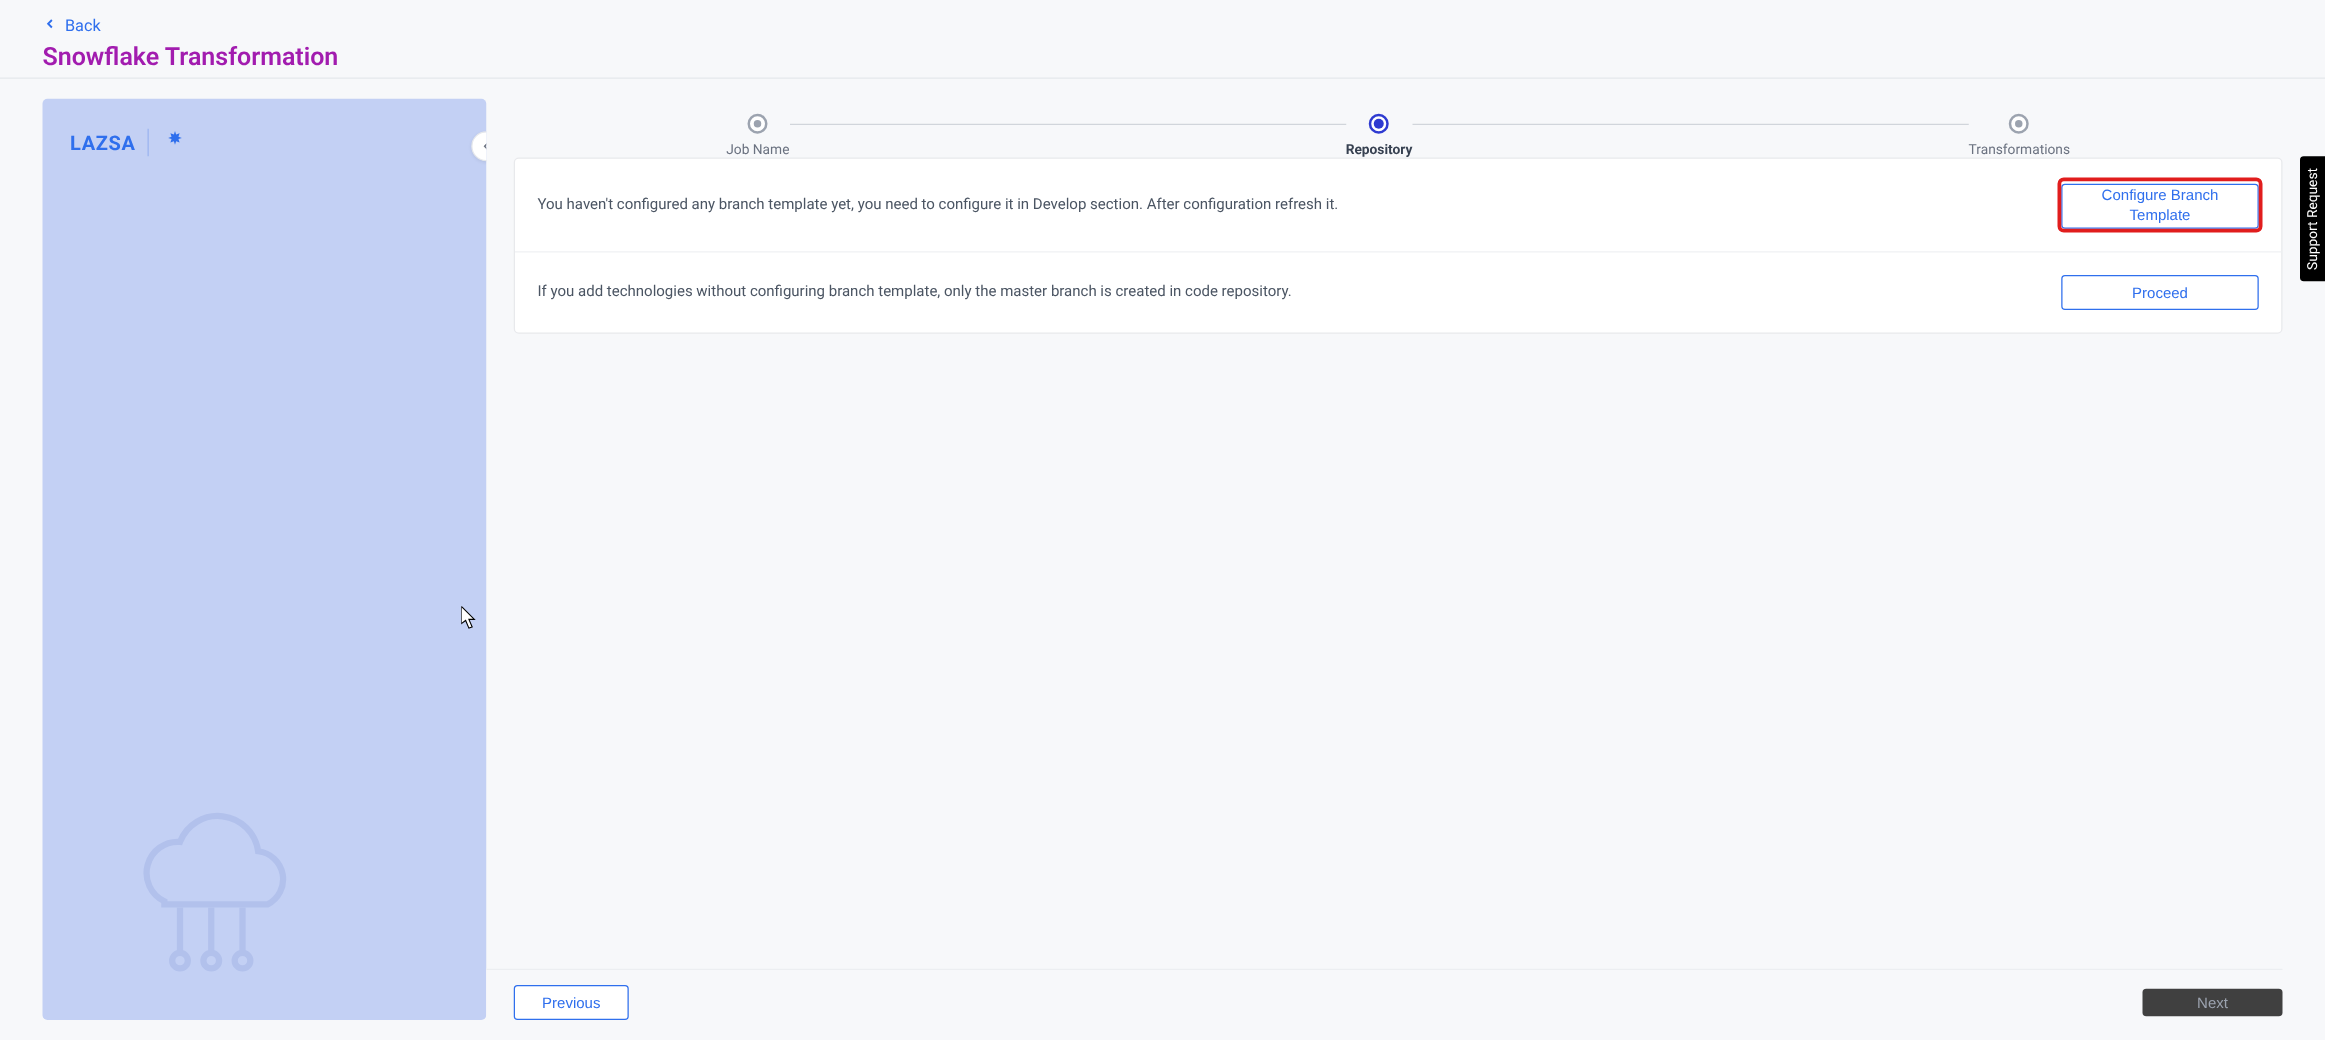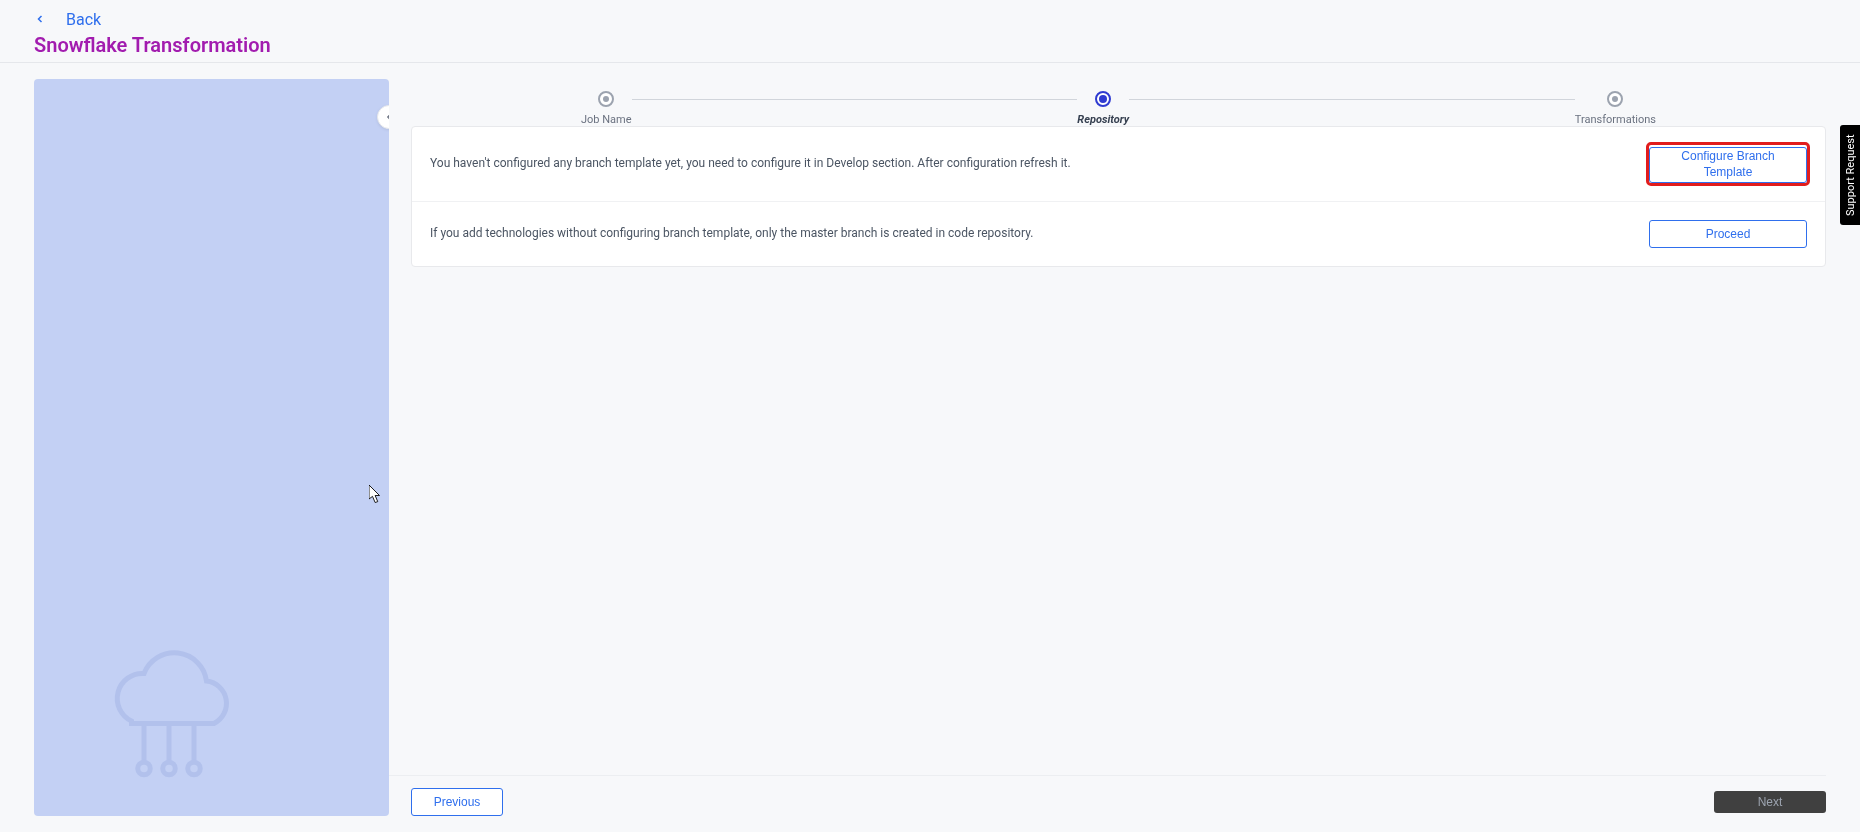--- a/index.html
+++ b/index.html
@@ -1,21 +1,21 @@
 <!DOCTYPE html>
 <html><head>
 <meta charset="utf-8">
 <style>
   * { box-sizing: border-box; margin: 0; padding: 0; }
   html, body { width: 100%; height: 100%; font-family: -apple-system, BlinkMacSystemFont, "Segoe UI", Roboto, Arial, sans-serif; background: #f7f8fa; color: #1f2937; }
   .page { width: 1860px; height: 832px; position: relative; background: #f7f8fa; overflow: hidden; }
 
   
   .header { height: 63px; border-bottom: 1px solid #e5e7eb; padding: 10px 34px 0 34px; background: #f7f8fa; }
-  .back-link { display: inline-flex; align-items: center; gap: 20px; color: #2f6fed; font-size: 16px; text-decoration: none; cursor: pointer; }
+  .back-link { display: inline-flex; align-items: center; gap: 6px; color: #2f6fed; font-size: 13px; text-decoration: none; cursor: pointer; }
   .back-link svg { width: 12px; height: 12px; }
   .page-title { font-size: 20px; font-weight: 600; color: #a21caf; margin-top: 4px; }
 
   
   .body { display: flex; height: calc(100% - 63px); padding: 16px 34px 16px 34px; gap: 0; }
   .sidebar { width: 355px; background: #c3d0f4; border-radius: 4px; position: relative; padding: 24px 22px; overflow: hidden; }
   .sidebar-logo { display: flex; align-items: center; gap: 10px; }
   .logo-text { color: #2f6fed; font-weight: 700; font-size: 16px; letter-spacing: 0.5px; }
   .logo-sep { width: 1px; height: 22px; background: #9bb3ef; }
   .logo-snow { width: 22px; height: 22px; color: #2f6fed; }
@@ -27,21 +27,21 @@
   
   .main { flex: 1; display: flex; flex-direction: column; position: relative; }
   .main-inner { padding-left: 22px; padding-right: 0; }
   .stepper { display: flex; align-items: flex-start; justify-content: space-between; width: 100%; padding: 12px 170px 0 170px; }
   .step { display: flex; flex-direction: column; align-items: center; gap: 6px; position: relative; }
   .step-dot { width: 16px; height: 16px; border-radius: 50%; border: 2px solid #9ca3af; background: #fff; display: flex; align-items: center; justify-content: center; }
   .step-dot.done::after { content: ""; width: 6px; height: 6px; border-radius: 50%; background: #9ca3af; }
   .step-dot.active { border: 2px solid #2f3bd1; }
   .step-dot.active::after { content: ""; width: 8px; height: 8px; border-radius: 50%; background: #2f3bd1; }
   .step-label { font-size: 11px; color: #6b7280; }
-  .step-label.active { font-weight: 700; color: #374151; font-style: italic; }
+  .step-label.active { font-weight: 700; color: #374151; }
   .step-line { height: 1px; background: #d1d5db; flex: 1; margin-top: 8px; }
 
   
   .card { border: 1px solid #e8e9ec; border-radius: 4px; background: #fff; }
   .card-row { display: flex; align-items: center; justify-content: space-between; padding: 18px 18px; }
   .card-row + .card-row { border-top: 1px solid #f0f1f3; }
   .card-text { font-size: 12px; color: #4b5563; max-width: 880px; line-height: 1.4; }
   .btn { border: 1px solid #2f6fed; background: #fff; color: #2f6fed; font-size: 12px; border-radius: 3px; cursor: pointer; padding: 0 14px; height: 28px; display: inline-flex; align-items: center; justify-content: center; }
   .btn-configure { width: 158px; height: 36px; text-align: center; line-height: 1.3; }
   .btn-highlight { outline: 3px solid #e11d1d; outline-offset: 0; border-radius: 2px; }
@@ -71,20 +71,29 @@
           </svg>
       </span>
       <span>Back</span>
     </a>
     <h1 class="page-title">Snowflake Transformation</h1>
   </div>
 
   <div class="body">
 
     <aside class="sidebar">
+      <div class="sidebar-logo">
+        <span class="logo-text">LAZSA</span>
+        <span class="logo-sep"></span>
+        <span class="logo-snow">
+          <svg viewBox="0 0 24 24" fill="currentColor">
+              <path d="M12 2l1 3 3-1-1 3 3 1-3 1 1 3-3-1-1 3-1-3-3 1 1-3-3-1 3-1-1-3 3 1z"></path>
+            </svg>
+        </span>
+      </div>
 
       <span class="cloud-art">
         <svg viewBox="0 0 120 120" fill="none" stroke="currentColor" stroke-width="4">
           <path d="M30 60a20 20 0 0 1 10-38 26 26 0 0 1 50 6 18 18 0 0 1 6 34H30z"></path>
           <line x1="40" y1="64" x2="40" y2="92"></line>
           <circle cx="40" cy="98" r="5"></circle>
           <line x1="60" y1="64" x2="60" y2="92"></line>
           <circle cx="60" cy="98" r="5"></circle>
           <line x1="80" y1="64" x2="80" y2="92"></line>
           <circle cx="80" cy="98" r="5"></circle>

